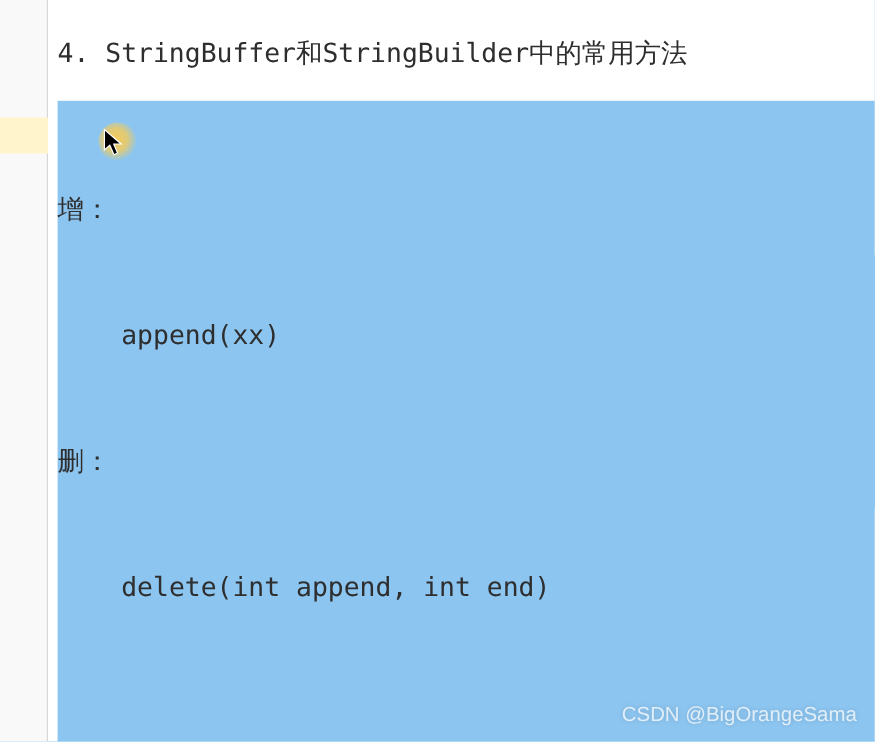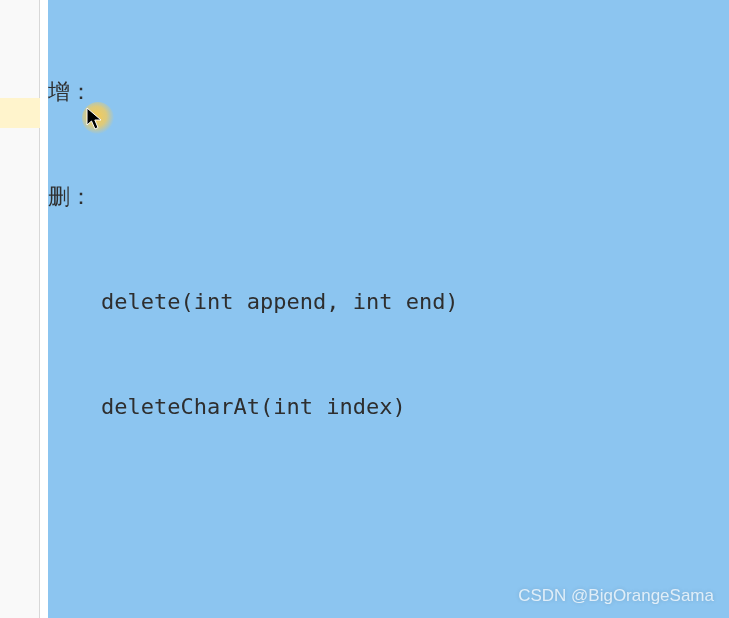--- a/index.html
+++ b/index.html
@@ -79,26 +79,27 @@
     }
   </style>
 </head>
 <body>
 
 <div class="gutter">
   <div class="hl"></div>
 </div>
 
 <div class="content">
+  <div class="title-line">4. StringBuffer和StringBuilder中的常用方法</div>
 
   <div class="selection">
     <span class="line lbl">增：</span>
+    <span class="line indent">append(xx)</span>
     <span class="line lbl">删：</span>
     <span class="line indent">delete(int append, int end)</span>
-    <span class="line indent">deleteCharAt(int index)</span>
     
     
     
     
     
     
     
     
     
   </div>

